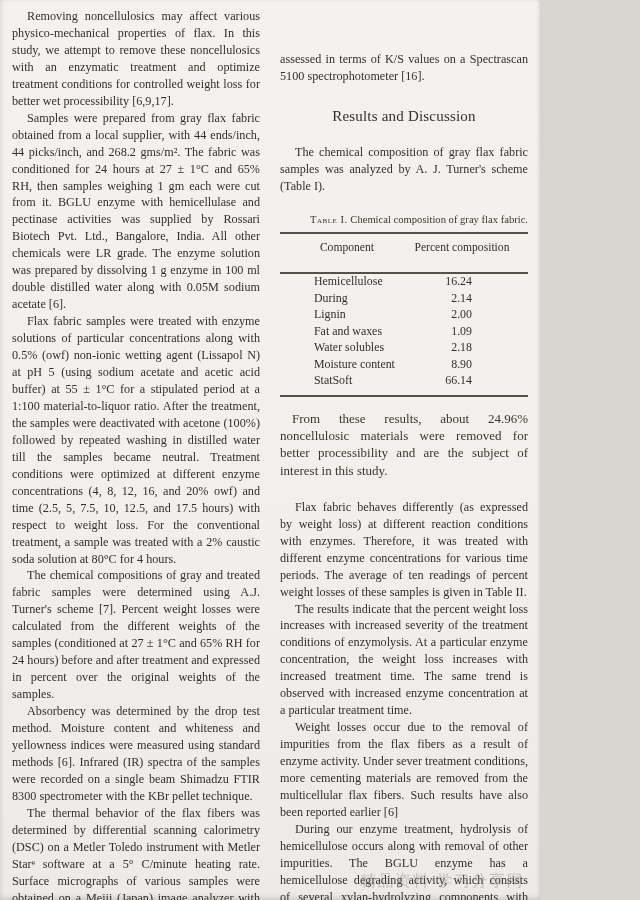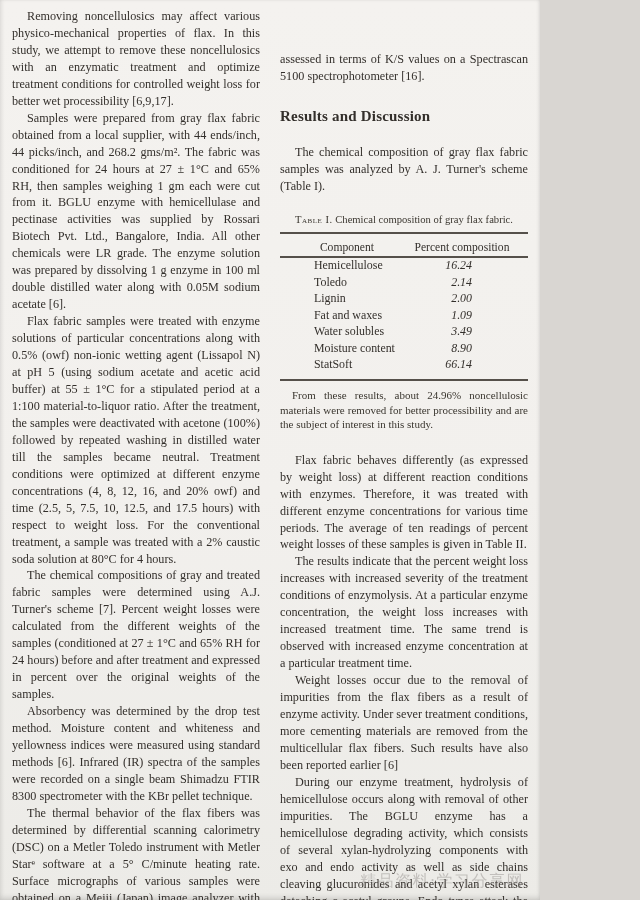--- a/index.html
+++ b/index.html
@@ -16,61 +16,61 @@
     color: #332f2b;
     font-size: 12.2px;
     line-height: 1.39;
   }
   .cols { display: flex; gap: 20px; }
   .col { width: 299px; }
   p { margin: 0; text-align: justify; text-indent: 15px; }
   p.no-indent { text-indent: 0; margin-top: 43px; }
   h2.section {
     font-size: 15px;
-    font-weight: bold;
-    text-align: left;
+    font-weight: normal;
+    text-align: center;
     margin: 21px 0 17px 0;
     letter-spacing: 0.2px;
   }
   .tableblock { margin: 18px 0 20px 0; }
   .tcaption {
     font-size: 10.6px;
-    text-align: center;
+    text-align: right;
     margin-bottom: 5px;
     color: #3a362f;
   }
   .tcaption .tlabel { font-variant: small-caps; letter-spacing: 0.5px; }
   table.datatable {
     width: 100%;
     border-collapse: collapse;
     border-top: 2px solid #55504a;
     border-bottom: 2px solid #55504a;
   }
   table.datatable thead th {
     font-weight: normal;
     font-size: 11.6px;
     text-align: center;
-    padding: 7px 0 0 0;
+    padding: 7px 0 16px 0;
     border-bottom: 2px solid #55504a;
     line-height: 1.25;
   }
   table.datatable thead th.h-comp { width: 54%; }
   table.datatable thead th.h-pct { width: 46%; padding-right: 18px; }
   table.datatable tbody { line-height: 1.28; }
   table.datatable tbody tr:first-child td { }
   table.datatable tbody tr:last-child td { padding-bottom: 7px; }
   table.datatable td { font-size: 11.9px; padding: 0.6px 0; }
   table.datatable td.c-name { padding-left: 34px; }
-  table.datatable td.c-val { text-align: right; padding-right: 56px; font-style: italic; }
+  table.datatable td.c-val { text-align: right; padding-right: 56px; }
   .tfootnote {
-    font-size: 11px;
+    font-size: 13px;
     line-height: 1.32;
     text-align: justify;
     text-indent: 12px;
-    margin-top: 7px;
+    margin-top: 13px;
     color: #3a362f;
   }
   .gap-top { margin-top: 4px; }
   .watermark {
     position: absolute;
     right: 16px; bottom: 8px;
     font-size: 16px;
     letter-spacing: 1.5px;
     color: rgba(125, 122, 118, 0.38);
     font-family: "DejaVu Sans", sans-serif;
@@ -110,34 +110,34 @@
               <th class="h-comp">Component</th>
               <th class="h-pct">Percent composition</th>
             </tr>
           </thead>
           <tbody>
             <tr>
               <td class="c-name">Hemicellulose</td>
               <td class="c-val">16.24</td>
             </tr>
             <tr>
-              <td class="c-name">Toledo</td>
+              <td class="c-name">During</td>
               <td class="c-val">2.14</td>
             </tr>
             <tr>
               <td class="c-name">Lignin</td>
               <td class="c-val">2.00</td>
             </tr>
             <tr>
               <td class="c-name">Fat and waxes</td>
               <td class="c-val">1.09</td>
             </tr>
             <tr>
               <td class="c-name">Water solubles</td>
-              <td class="c-val">3.49</td>
+              <td class="c-val">2.18</td>
             </tr>
             <tr>
               <td class="c-name">Moisture content</td>
               <td class="c-val">8.90</td>
             </tr>
             <tr>
               <td class="c-name">StatSoft</td>
               <td class="c-val">66.14</td>
             </tr>
           </tbody>

